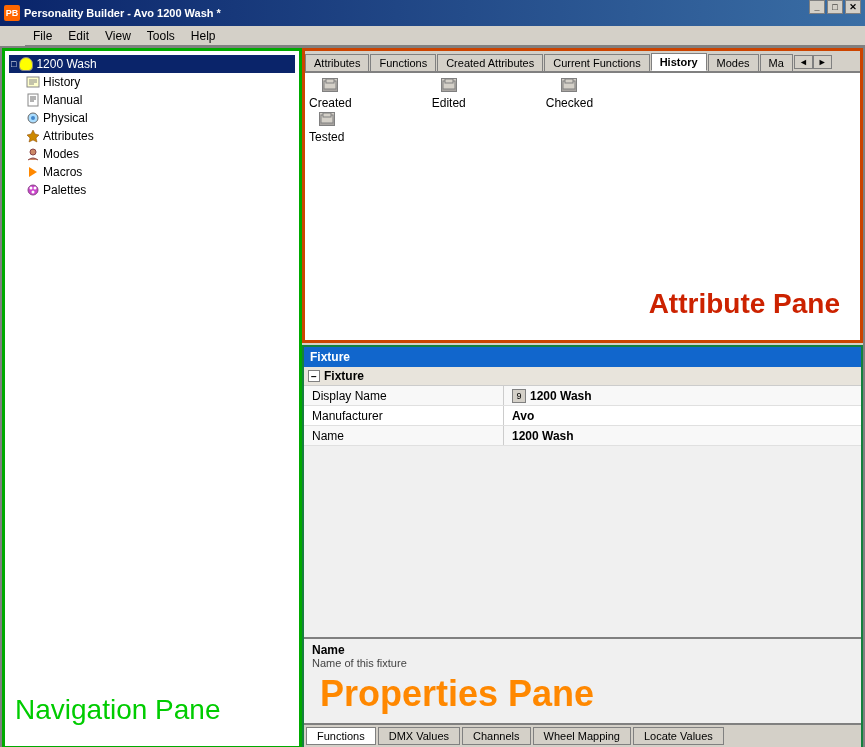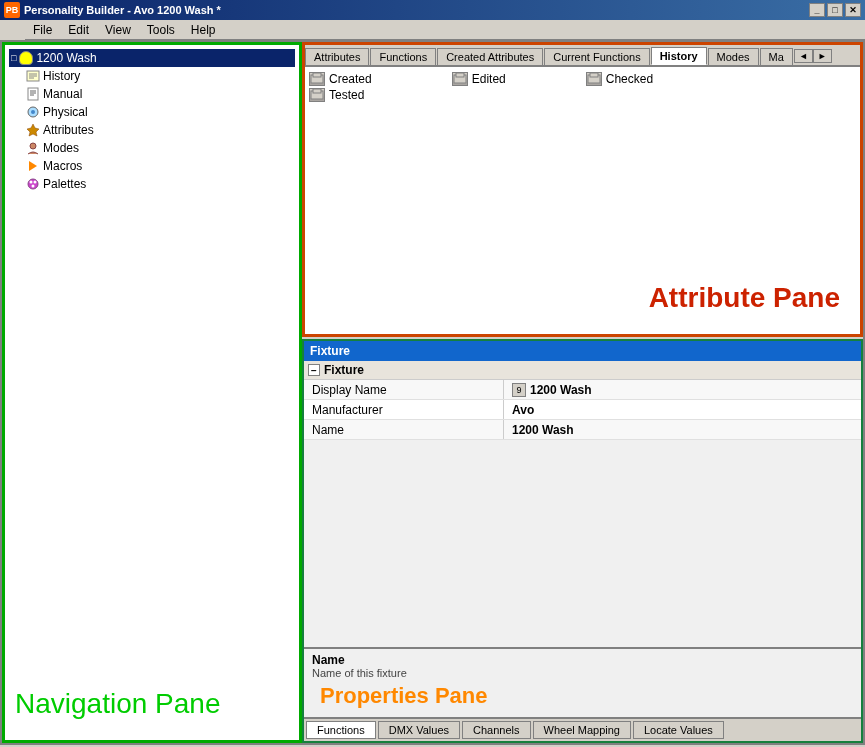--- a/index.html
+++ b/index.html
@@ -9,23 +9,22 @@
       background: #d4d0c8;
       width: 865px;
       height: 747px;
       overflow: hidden;
     }
 
     
     .title-bar {
       background: linear-gradient(to right, #0a246a, #3a6ea5);
       color: white;
-      height: 20px;
-      display: flex;
-      align-items: center;
+      height: 26px;
+      display: flex;
       justify-content: space-between;
       padding: 0 4px;
       font-size: 11px;
       font-weight: bold;
     }
     .title-bar-left {
       display: flex;
       align-items: center;
       gap: 4px;
     }
@@ -194,20 +193,21 @@
     }
     .history-row {
       display: flex;
       gap: 80px;
       padding: 1px 0;
     }
     .history-item {
       display: flex;
       align-items: center;
       gap: 4px;
+      flex-direction: column;
     }
     .hist-icon {
       width: 16px; height: 14px;
       background: linear-gradient(to bottom, #d4d0c8, #a8a4a0);
       border: 1px solid #808080;
       display: flex; align-items: center; justify-content: center;
       font-size: 8px;
     }
 
     
@@ -287,21 +287,21 @@
       border-top: 2px solid #808080;
       padding: 4px 8px;
       min-height: 50px;
     }
     .desc-label { font-weight: bold; font-size: 12px; }
     .desc-text { font-size: 11px; color: #444; }
 
     
     .props-label {
       color: #ff8800;
-      font-size: 22px;
+      font-size: 36px;
       font-weight: bold;
       padding: 4px 8px;
       display: inline-block;
     }
 
     
     .bottom-tabs {
       display: flex;
       background: #d4d0c8;
       border-top: 2px solid #808080;

